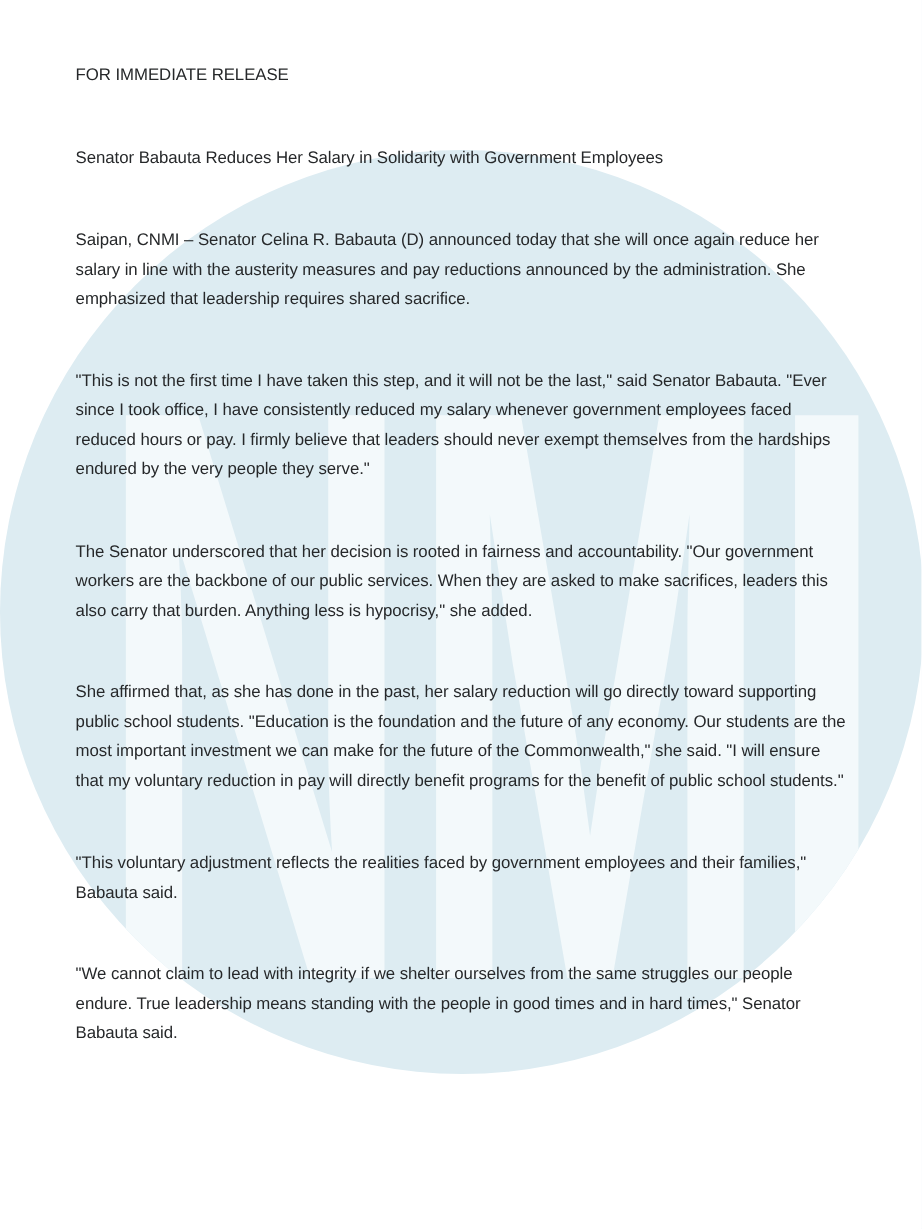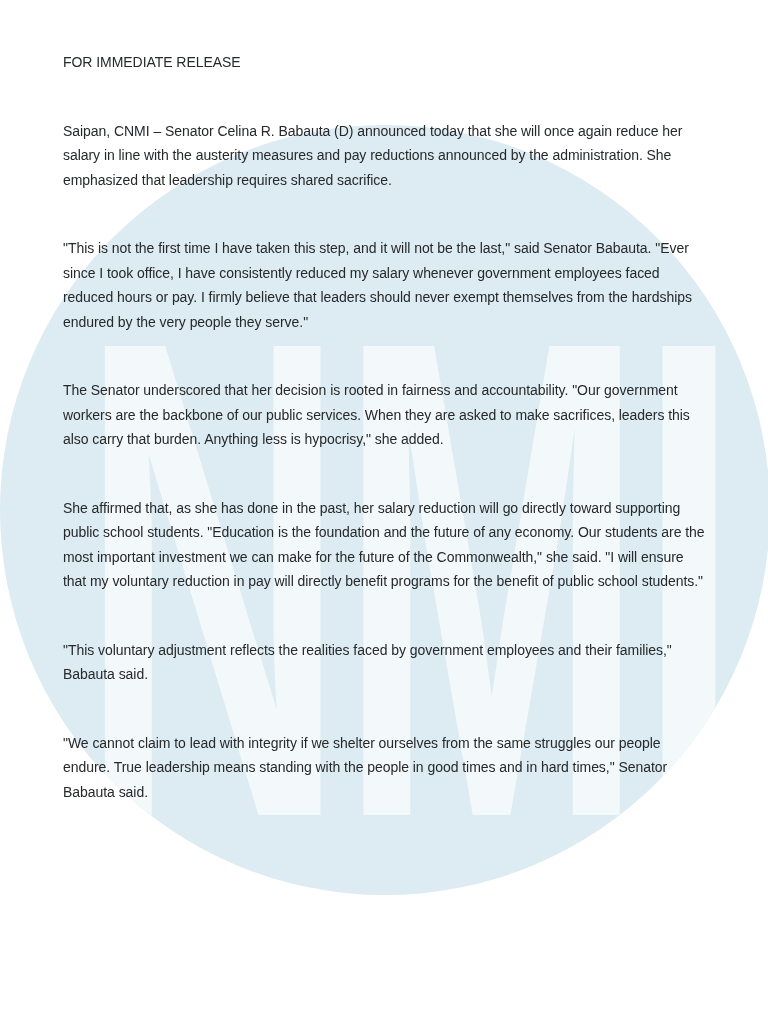--- a/index.html
+++ b/index.html
@@ -63,20 +63,21 @@
 <div class="page">
 
   <div class="watermark-circle">
     <span class="watermark-letters">NMI</span>
   </div>
 
   <div class="content">
     <p class="slug">FOR IMMEDIATE RELEASE</p>
 
 
+    <p class="headline">Senator Babauta Reduces Her Salary in Solidarity with Government Employees</p>
 
     <p class="para">Saipan, CNMI – Senator Celina R. Babauta (D) announced today that she will once again reduce her salary in line with the austerity measures and pay reductions announced by the administration. She emphasized that leadership requires shared sacrifice.</p>
 
     <p class="para">"This is not the first time I have taken this step, and it will not be the last," said Senator Babauta. "Ever since I took office, I have consistently reduced my salary whenever government employees faced reduced hours or pay. I firmly believe that leaders should never exempt themselves from the hardships endured by the very people they serve."</p>
 
     <p class="para">The Senator underscored that her decision is rooted in fairness and accountability. "Our government workers are the backbone of our public services. When they are asked to make sacrifices, leaders this also carry that burden. Anything less is hypocrisy," she added.</p>
 
     <p class="para">She affirmed that, as she has done in the past, her salary reduction will go directly toward supporting public school students. "Education is the foundation and the future of any economy. Our students are the most important investment we can make for the future of the Commonwealth," she said. "I will ensure that my voluntary reduction in pay will directly benefit programs for the benefit of public school students."</p>
 
     <p class="para">"This voluntary adjustment reflects the realities faced by government employees and their families," Babauta said.</p>

